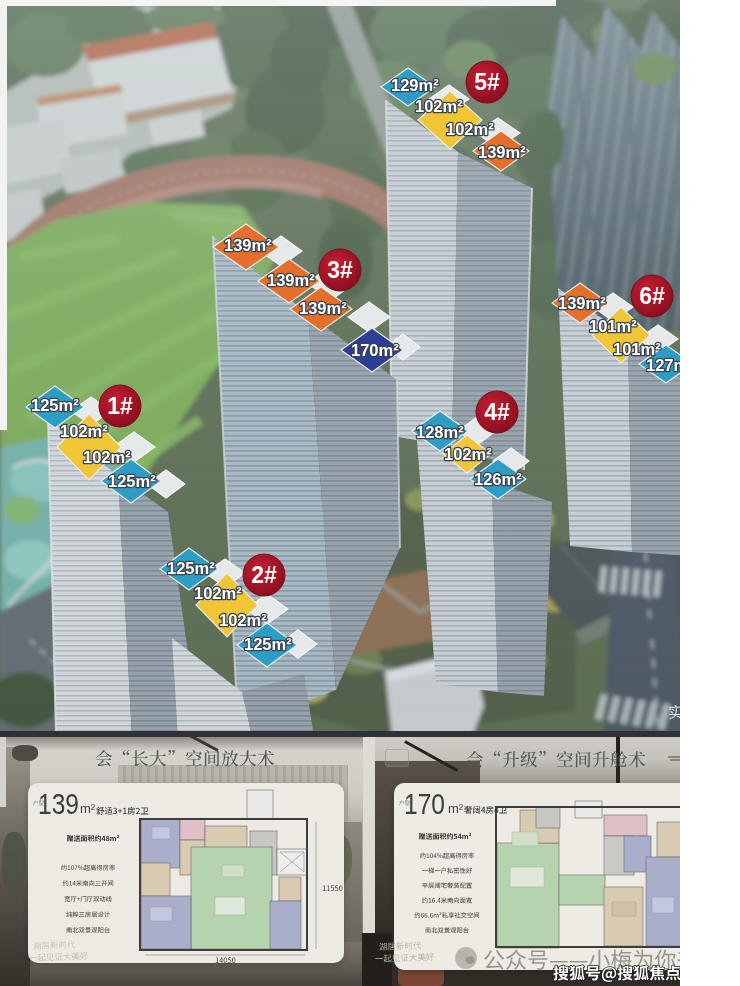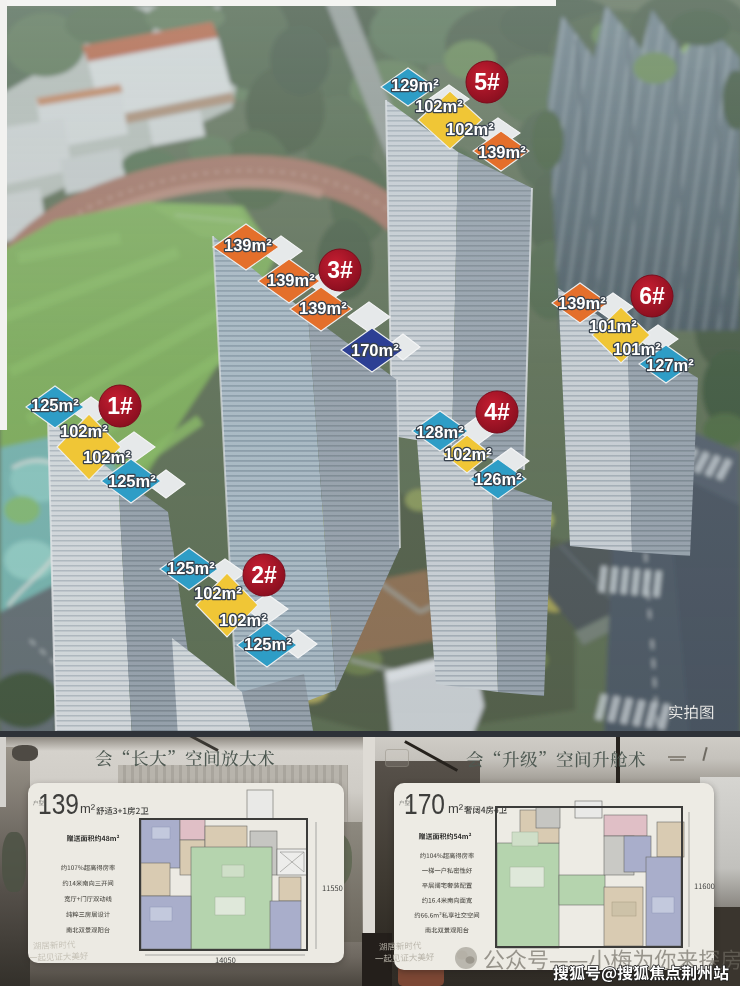--- a/index.html
+++ b/index.html
@@ -1,15 +1,15 @@
 <!DOCTYPE html>
 <html><head><meta charset="utf-8">
 <style>
 html,body{margin:0;padding:0;background:#fff;font-family:'Liberation Sans',sans-serif}
-#wrap{position:relative;width:740px;height:986px;overflow:hidden;background:#fff}
+#wrap{position:relative;width:680px;height:986px;overflow:hidden;background:#fff}
 </style></head>
 <body>
 <div id="wrap">
 <div style="position:absolute;left:0;top:0;width:740px;height:737px;background:#57684c;overflow:hidden">
 <svg width="740" height="737" viewBox="0 0 740 737" style="position:absolute;left:0;top:0">
 <defs>
 <pattern id="fL" width="5" height="5" patternUnits="userSpaceOnUse">
             <rect width="5" height="5" fill="#ccd2d7"></rect>
             <rect width="5" height="1.6" fill="#a4aeb6"></rect>
           </pattern>

